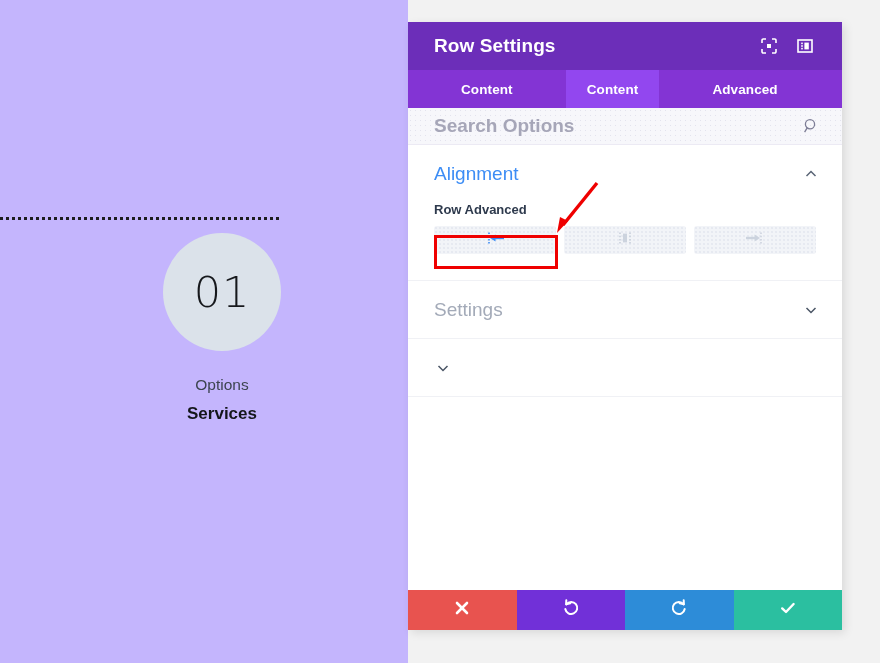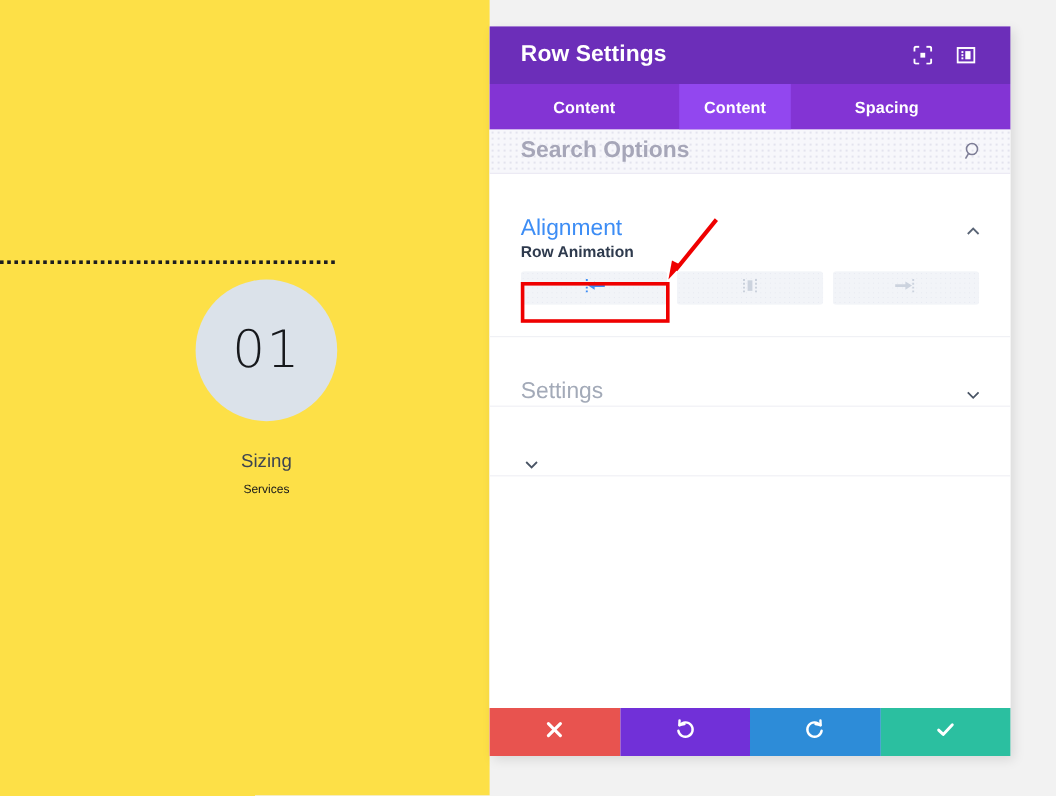--- a/index.html
+++ b/index.html
@@ -13,21 +13,21 @@
     font-family: "Liberation Sans", sans-serif;
     overflow: hidden;
     position: relative;
   }
 
   
   #canvas-preview {
     position: absolute;
     left: 0; top: 0;
     width: 408px; height: 663px;
-    background: #fde047;
+    background: #c4b5fd;
   }
   #divider-dotted {
     position: absolute;
     left: 0; top: 217px;
     width: 279px; height: 0;
     border-top: 3px dotted #1d1d1f;
   }
   #chapter-block {
     position: absolute;
     left: 104px; top: 233px;
@@ -52,22 +52,22 @@
     line-height: 1;
   }
   #chapter-label {
     margin-top: 23px;
     font-size: 15.5px;
     color: #3d4450;
     line-height: 1.45;
   }
   #chapter-title {
     margin-top: 6px;
-    font-size: 10px;
-    font-weight: normal;
+    font-size: 17px;
+    font-weight: bold;
     color: #14161a;
     line-height: 1.45;
   }
 
   
   #settings-panel {
     position: absolute;
     left: 408px; top: 22px;
     width: 434px;
     height: 608px;
@@ -166,21 +166,21 @@
     overflow: hidden;
     position: relative;
   }
 
   .section {
     border-bottom: 1px solid #f0f1f5;
   }
   .section-head {
     height: 57px;
     display: flex;
-    align-items: flex-end;
+    align-items: center;
     padding: 0 22px 0 26px;
     cursor: pointer;
     gap: 33px;
   }
   .section-title {
     flex: 1 1 auto;
     font-size: 19px;
     color: #a3aab8;
     font-weight: normal;
   }
@@ -256,21 +256,21 @@
 <body>
 
 <div id="canvas-preview">
 
   <div id="divider-dotted"></div>
 
   <div id="chapter-block">
     <div id="chapter-circle">
       <span id="chapter-number">01</span>
     </div>
-    <div id="chapter-label">Sizing</div>
+    <div id="chapter-label">Options</div>
     <div id="chapter-title">Services</div>
   </div>
 
 </div>
 
 <div id="settings-panel">
 
   <div id="panel-header">
     <span id="panel-title">Row Settings</span>
 
@@ -291,21 +291,21 @@
         <rect x="4.2" y="7.2" width="1.6" height="1.6" fill="#ffffff"></rect>
         <rect x="4.2" y="9.8" width="1.6" height="1.6" fill="#ffffff"></rect>
         <rect x="7.4" y="4.6" width="4.4" height="6.8" fill="#ffffff"></rect>
       </svg>
     </span>
   </div>
 
   <div id="panel-tabs">
     <div class="panel-tab">Content</div>
     <div class="panel-tab active">Content</div>
-    <div class="panel-tab">Spacing</div>
+    <div class="panel-tab">Advanced</div>
   </div>
 
   <div id="search-row">
     <input id="search-input" type="text" placeholder="Search Options" style="">
     <span id="search-icon">
       <svg width="16" height="16" viewBox="0 0 16 16">
         <circle cx="7" cy="6.2" r="4.6" fill="none" stroke="#7d7d96" stroke-width="1.3"></circle>
         <line x1="4.3" y1="9.6" x2="1.6" y2="14.2" stroke="#7d7d96" stroke-width="1.3"></line>
       </svg>
     </span>
@@ -316,21 +316,21 @@
     <div class="section open">
       <div class="section-head">
         <span class="section-title">Alignment</span>
         <span class="chev">
           <svg width="14" height="14" viewBox="0 0 14 14">
             <polyline points="2.5,9 7,4.5 11.5,9" fill="none" stroke="#5a6576" stroke-width="1.5"></polyline>
           </svg>
         </span>
       </div>
       <div class="section-content">
-        <div class="field-label">Row Animation</div>
+        <div class="field-label">Row Advanced</div>
         <div id="align-buttons">
 
           <div class="align-btn">
             <span>
               <svg width="26" height="14" viewBox="0 0 26 14">
                 <line x1="7" y1="1.5" x2="7" y2="12.5" stroke="#3d8df5" stroke-width="1.6" stroke-dasharray="1.6 1.6"></line>
                 <path d="M22 7H10" stroke="#3d8df5" stroke-width="2.4" fill="none"></path>
                 <polygon points="8,7 13.5,3.6 13.5,10.4" fill="#3d8df5"></polygon>
               </svg>
             </span>

